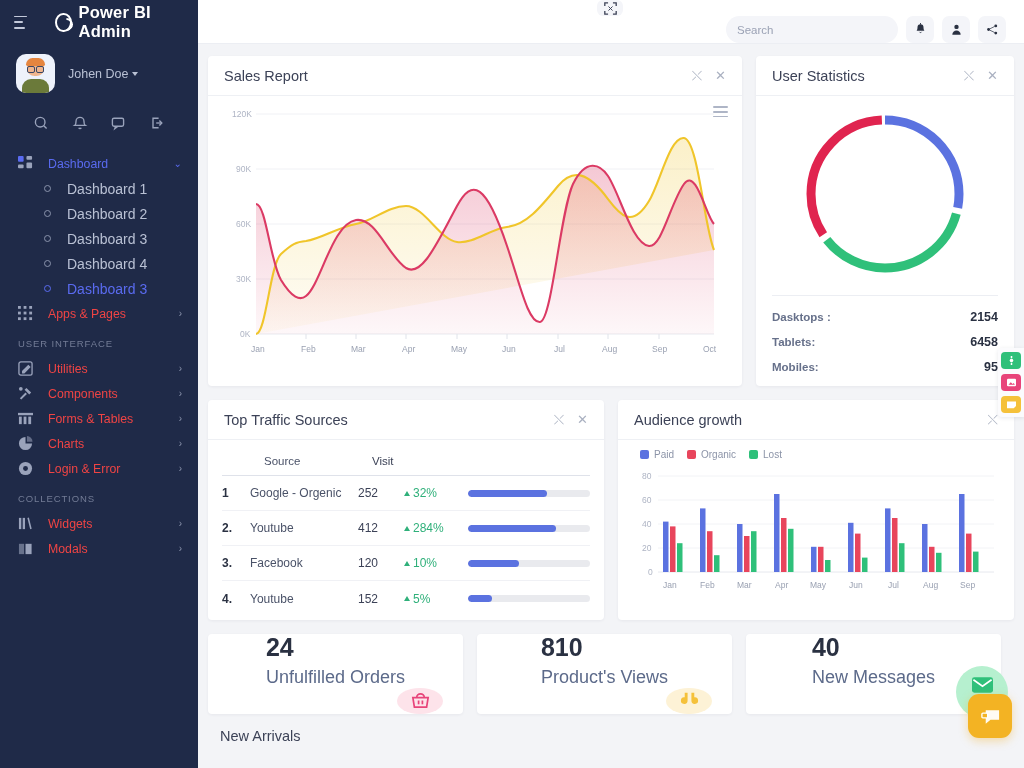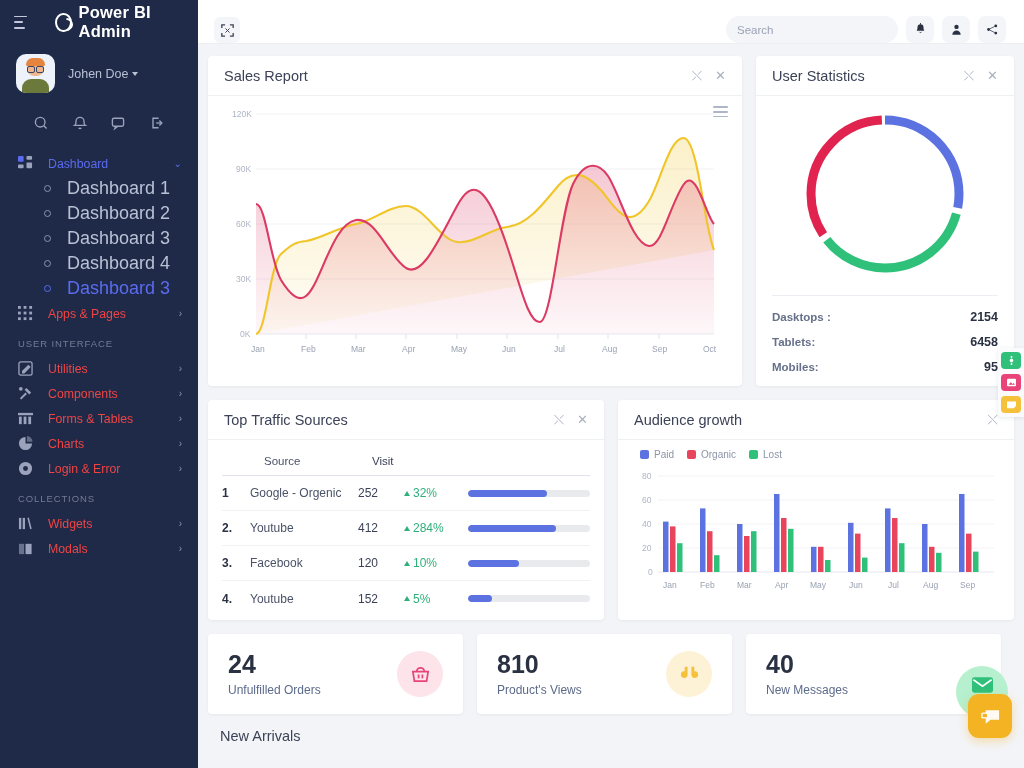--- a/index.html
+++ b/index.html
@@ -60,32 +60,32 @@
   .nav-ico { width: 22px; flex: 0 0 22px; display: flex; align-items: center; }
   .nav-label { font-size: 12.3px; color: #ef4444; flex: 1; margin-left: 8px; }
   .nav-item.active .nav-label { color: #5a6bf0; }
   .nav-chev { color: #8a93ac; font-size: 10px; }
   .nav-chev.down { color: #5a6bf0; }
 
   .sub-item { display: flex; align-items: center; height: 25px; padding-left: 44px; cursor: pointer; }
   .dot-ico { width: 7px; height: 7px; border-radius: 50%; border: 1.6px solid #8a93ac;
     margin-right: 16px; flex: 0 0 7px; }
   .sub-item.active .dot-ico { border-color: #5a6bf0; }
-  .sub-label { font-size: 18px; color: #b9c1d4; text-align: right; }
+  .sub-label { font-size: 14px; color: #b9c1d4; text-align: right; }
   .sub-item.active .sub-label { color: #5a6bf0; }
 
   .sb-section { font-size: 9.5px; color: #737c96; letter-spacing: .9px;
     padding: 12px 0 7px 18px; font-weight: normal; }
 
   .ico-sq { width: 15px; height: 15px; }
 
   
   .main { flex: 1; height: 768px; overflow: hidden; position: relative; background: #f3f4f7; }
-  .topbar { height: 44px; background: #fff; display: flex; align-items: flex-end;
-    padding: 0 18px 0 16px; border-bottom: 1px solid #eceef3; }
+  .topbar { height: 44px; background: #fff; display: flex; align-items: center;
+    padding: 0 18px 0 16px; border-bottom: 1px solid #eceef3; flex-direction: column; }
   .tb-btn { width: 26px; height: 26px; border-radius: 6px; background: #f4f5f9;
     display: flex; align-items: center; justify-content: center; cursor: pointer; }
   .tb-right { margin-left: auto; display: flex; align-items: center; gap: 8px; }
   .searchbox { width: 172px; height: 27px; background: #f4f5f9; border-radius: 14px;
     display: flex; align-items: center; padding: 0 11px; }
   .searchbox input { border: 0; background: transparent; outline: none; flex: 1;
     font-size: 11.5px; color: #5b6478; font-family: inherit; }
   .searchbox input::placeholder { color: #9ba2b5; }
   .tb-icon { width: 28px; height: 27px; border-radius: 7px; background: #f4f5f9;
     display: flex; align-items: center; justify-content: center; cursor: pointer; }
@@ -103,23 +103,23 @@
   .sales-card { width: 534px; height: 330px; }
   .stats-card { width: 265px; height: 330px; }
 
   .row2 { display: flex; gap: 14px; margin-top: 14px; }
   .traffic-card { width: 396px; height: 220px; }
   .audience-card { width: 396px; height: 220px; }
 
   .row3 { display: flex; gap: 14px; margin-top: 14px; }
   .stat-card { width: 255px; height: 80px; background: #fff; border-radius: 4px;
     box-shadow: 0 1px 3px rgba(30,40,70,.06); display: flex; align-items: center;
-    padding: 0 20px; }
+    padding: 0 20px; flex-direction: column; }
   .stat-num { font-size: 25px; font-weight: bold; color: #2a3142; line-height: 1.1; }
-  .stat-lbl { font-size: 12px; color: #5c6a8a; margin-top: 5px; }
+  .stat-lbl { font-size: 18px; color: #5c6a8a; margin-top: 5px; }
   .stat-ico { margin-left: auto; width: 46px; height: 46px; border-radius: 50%;
     display: flex; align-items: center; justify-content: center; }
 
   .newarr { margin-top: 14px; font-size: 14.5px; color: #3c4257; padding-left: 12px; }
 
   
   .axis-lbl { font-size: 8.5px; fill: #aeb4c4; font-family: "Liberation Sans", sans-serif; }
   .xtick { font-size: 8.5px; fill: #9aa1b2; font-family: "Liberation Sans", sans-serif; }
 
   .hamb-menu { position: absolute; right: 14px; top: 10px; width: 15px; cursor: pointer; }

